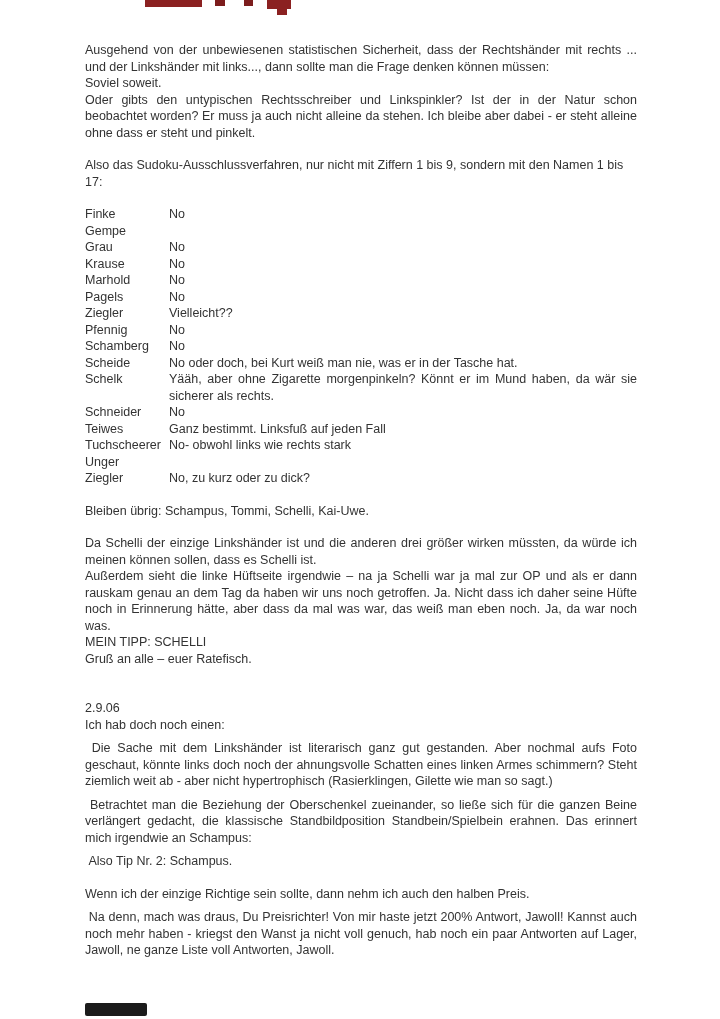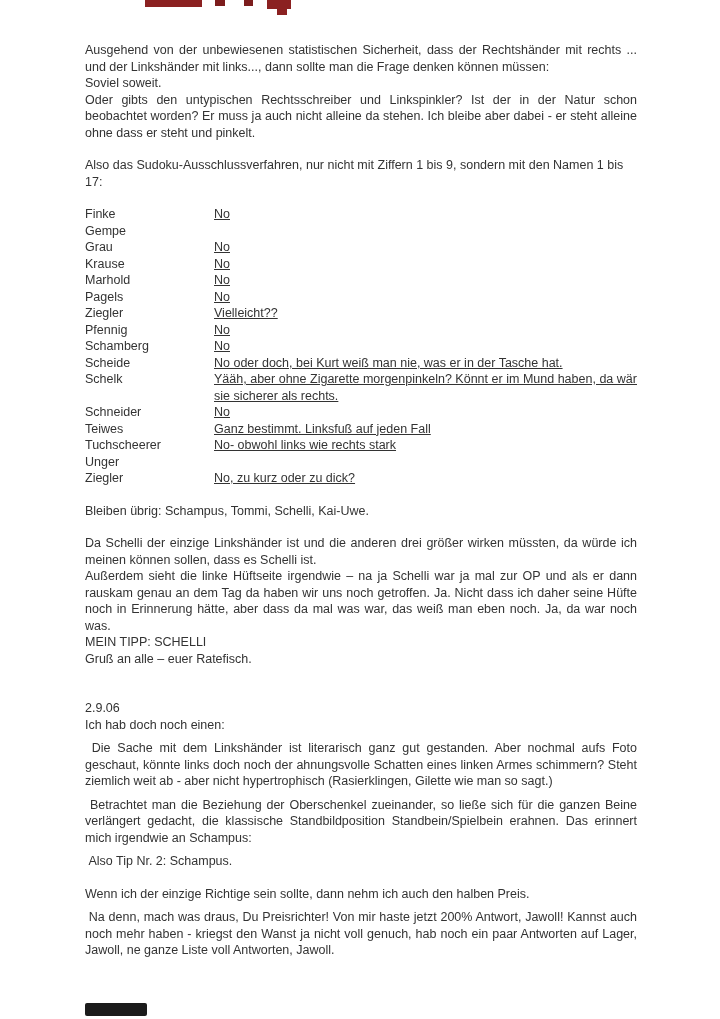--- a/index.html
+++ b/index.html
@@ -23,24 +23,23 @@
   p { margin: 0; }
   .just { text-align: justify; }
   .pre  { white-space: pre-wrap; margin-top: 7px; }
   .gap  { height: 16px; }
   .gap2 { height: 33px; }
   .roster { display: block; }
   .roster-row {
     display: grid;
     grid-template-columns: 84px 1fr;
     align-items: baseline;
-    gap: 45px;
   }
   .roster-row .name { white-space: nowrap; }
-  .roster-row .ans  { text-align: justify; text-decoration: underline; }
+  .roster-row .ans  { text-align: justify; }
   
   .artifact { position: absolute; }
   .a-t1 { left: 145px; top: 0; width: 57px; height: 7px;  background: #8b2121; }
   .a-t2 { left: 215px; top: 0; width: 10px; height: 6px;  background: #7c1d1d; }
   .a-t3 { left: 244px; top: 0; width: 9px;  height: 6px;  background: #7c1d1d; }
   .a-t4 { left: 267px; top: 0; width: 24px; height: 9px;  background: #8b2121; }
   .a-t5 { left: 277px; top: 9px; width: 10px; height: 6px; background: #8b2121; }
   .a-b1 { left: 85px; top: 1003px; width: 62px; height: 13px; background: #1b1b1b; border-radius: 2px; }
 </style>
 </head>

